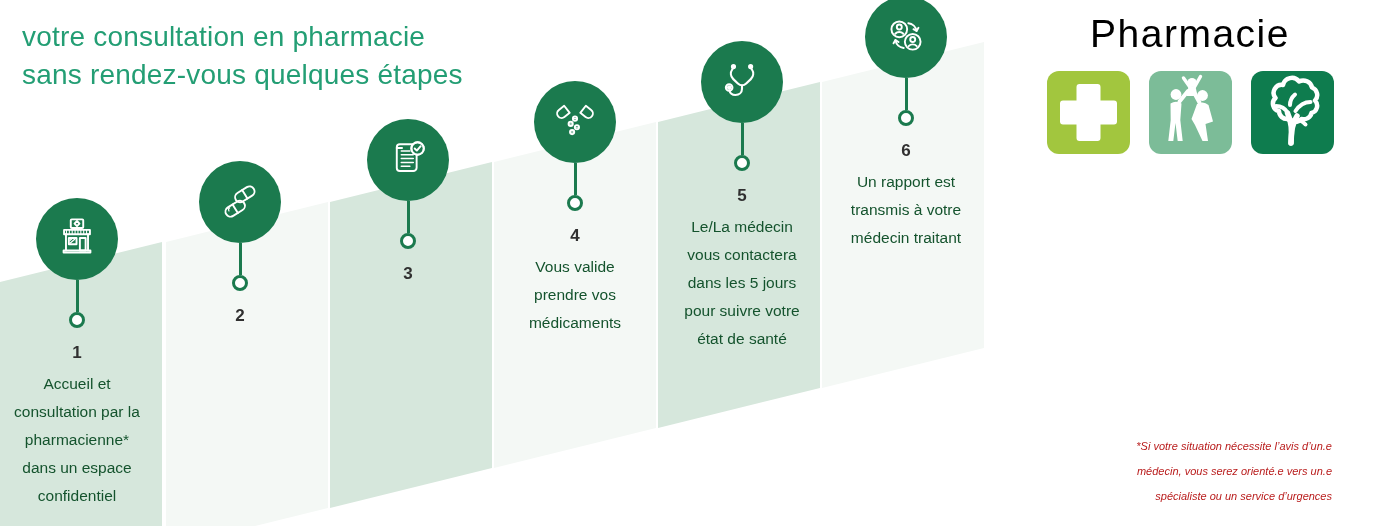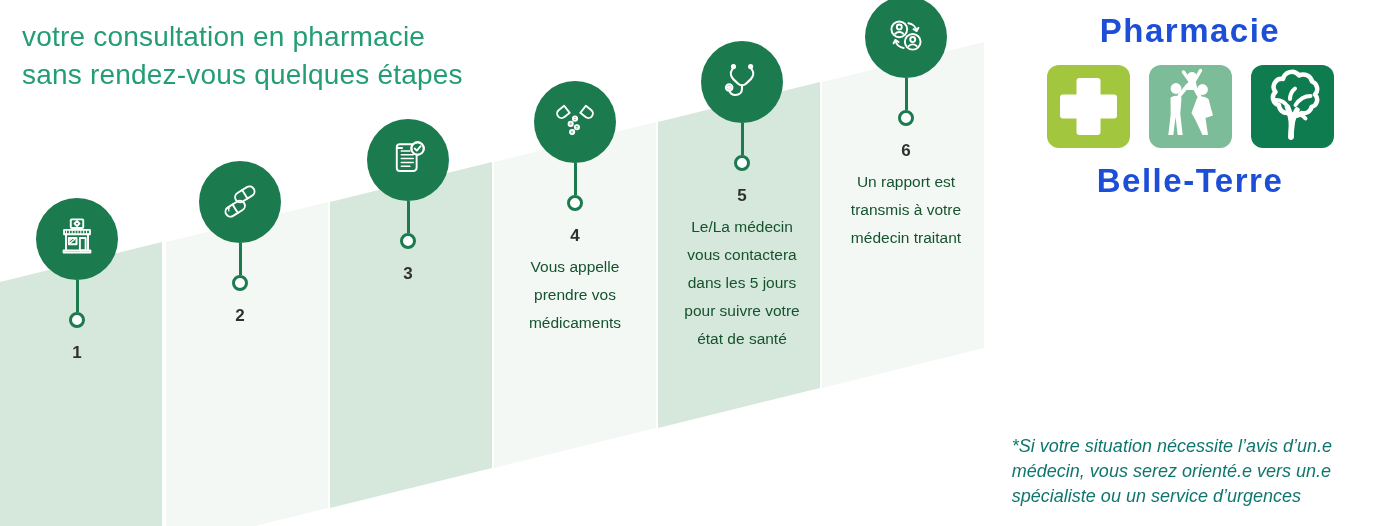--- a/index.html
+++ b/index.html
@@ -43,31 +43,31 @@
   }
   .stem{width:3px;height:32px;background:#1b7a4e;}
   .ring{width:10px;height:10px;border:3px solid #1b7a4e;border-radius:50%;background:#fff;}
   .num{margin-top:15px;font-size:17px;font-weight:bold;color:#303030;}
   .step-text{
     margin-top:7px;font-size:15.5px;line-height:28px;color:#14532d;
     text-align:center;white-space:pre-line;
   }
   
   .logo{position:absolute;left:1040px;top:12px;width:300px;text-align:center;}
-  .logo-name{font-size:33px;font-weight:700;color:#1d4ed8;letter-spacing:1.5px;}
+  .logo-name{font-size:39px;font-weight:400;color:#000000;letter-spacing:1.5px;}
   .logo-squares{display:flex;justify-content:center;gap:19px;margin-top:15px;}
   .square{width:83px;height:83px;border-radius:12px;flex:0 0 auto;}
   .square.cross{background:#a2c63e;}
   .square.family{background:#7cbc98;}
   .square.tree{background:#0e7c4e;}
   .logo-name.bottom{margin-top:14px;}
   
   .footnote{
-    position:absolute;right:45px;top:434px;
-    font-style:italic;font-size:18px;line-height:25px;color:#0f766e;
+    position:absolute;right:45px;top:434px;text-align:right;
+    font-style:italic;font-size:11px;line-height:25px;color:#b91c1c;
     white-space:pre-line;
   }
   svg{display:block;}
 </style>
 </head>
 <body>
 
 <div class="stage">
 
   <div class="title">votre consultation en pharmacie
@@ -90,20 +90,25 @@
         <path d="M12.5 19 V36 M35.5 19 V36"></path>
         <rect x="15.5" y="23" width="8" height="6.5"></rect>
         <path d="M17 28.2 l4.6 -4 M16.8 25.4 l2.2 -1.9" stroke-width="1.3"></path>
         <rect x="27" y="23" width="6" height="13"></rect>
         <rect x="10" y="36" width="28" height="2.2"></rect>
       </svg>
     </div>
     <div class="stem"></div>
     <div class="ring"></div>
     <div class="num">1</div>
+    <div class="step-text">Accueil et
+consultation par la
+pharmacienne*
+dans un espace
+confidentiel</div>
   </div>
 
   <div class="step" id="step-2">
     <div class="circle">
       <svg width="46" height="46" viewBox="0 0 48 48" fill="none" stroke="#fff" stroke-width="2" stroke-linecap="round" stroke-linejoin="round">
         <g transform="rotate(-32 29 16)">
           <rect x="18" y="10.8" width="22" height="10.4" rx="5.2"></rect>
           <line x1="29" y1="10.8" x2="29" y2="21.2"></line>
         </g>
         <g transform="rotate(-32 19 31)">
@@ -145,21 +150,21 @@
           <path d="M17.8 26 h3.4" stroke-width="1.1"></path>
         <circle cx="26" cy="29.5" r="2.2"></circle>
           <path d="M24.3 29.5 h3.4" stroke-width="1.1"></path>
         <circle cx="21" cy="34.5" r="2.2"></circle>
           <path d="M19.3 34.5 h3.4" stroke-width="1.1"></path>
       </svg>
     </div>
     <div class="stem"></div>
     <div class="ring"></div>
     <div class="num">4</div>
-    <div class="step-text">Vous appelle
+    <div class="step-text">Vous valide
 prendre vos
 médicaments</div>
   </div>
 
   <div class="step" id="step-5">
     <div class="circle">
       <svg width="46" height="46" viewBox="0 0 48 48" fill="none" stroke="#fff" stroke-width="2.2" stroke-linecap="round" stroke-linejoin="round">
         <path d="M15.5 8.5 l-1.6 2.2 c-2.2 3.2 -2 7.4 1 10.3 l4.8 4.6 c2.5 2.4 6.2 2.4 8.7 0 l4.8 -4.6 c3 -2.9 3.2 -7.1 1 -10.3 L32.6 8.5"></path>
         <circle cx="15.1" cy="7.9" r="1.6" fill="#fff"></circle>
         <circle cx="33" cy="7.9" r="1.6" fill="#fff"></circle>
@@ -227,20 +232,19 @@
       </div>
       <div class="square tree">
         <svg width="83" height="83" viewBox="0 0 83 83" fill="none" stroke="#ffffff" stroke-linecap="round" stroke-linejoin="round">
           <path stroke-width="4.5" d="M28 40 a7.5 7.5 0 0 1 -3.5 -13 a8 8 0 0 1 7.5 -13 a9 9 0 0 1 16 -3.5 a9 9 0 0 1 13 6 a8 8 0 0 1 3 13 a7.5 7.5 0 0 1 -3.5 12.5 a8 8 0 0 1 -10 6 a9 9 0 0 1 -13.5 0 a8 8 0 0 1 -9 -8 z"></path>
           <path stroke-width="5.5" d="M40 72 c1.2 -12 0.4 -22 -3.5 -30"></path>
           <path stroke-width="5.5" d="M40 72 c0 -11 2 -21 6 -27"></path>
           <path stroke-width="4" d="M37 42 c-3 -5 -8 -7 -12 -7 M44.5 40 c4 -6 10 -9 15 -9 M42.5 49 c4 -1 9 1 12 4.5 M39 34 c0 -4 2 -8 5 -10.5"></path>
         </svg>
       </div>
     </div>
-    <div class="logo-name bottom">Belle-Terre</div>
   </div>
 
   <div class="footnote">*Si votre situation nécessite l’avis d’un.e
 médecin, vous serez orienté.e vers un.e
 spécialiste ou un service d’urgences</div>
 
 </div>
 
 </body></html>

